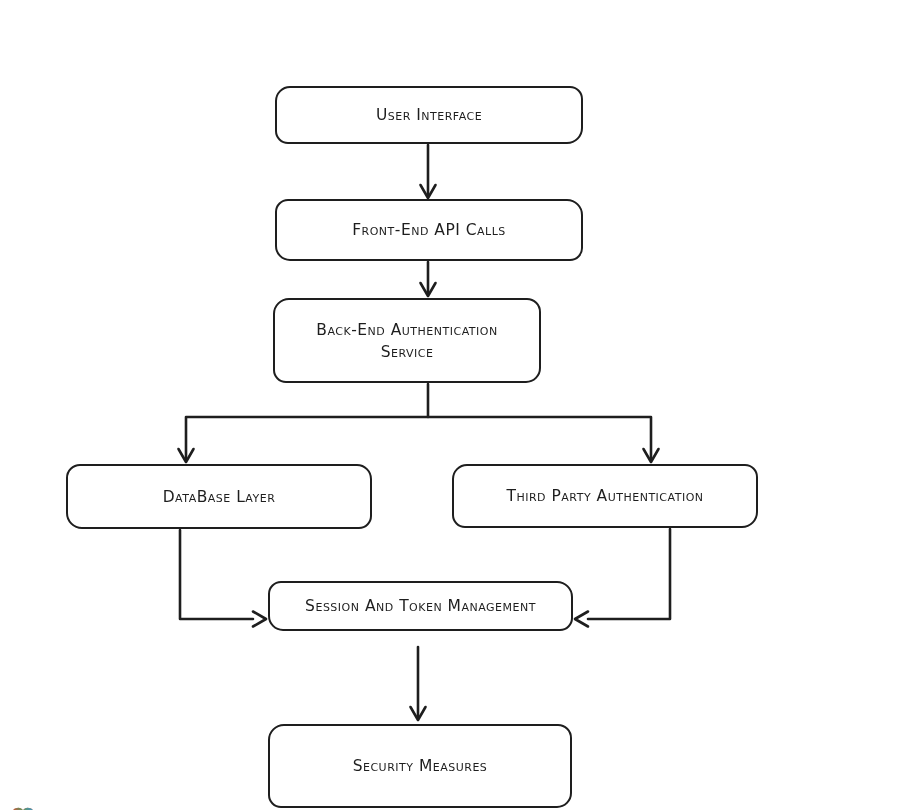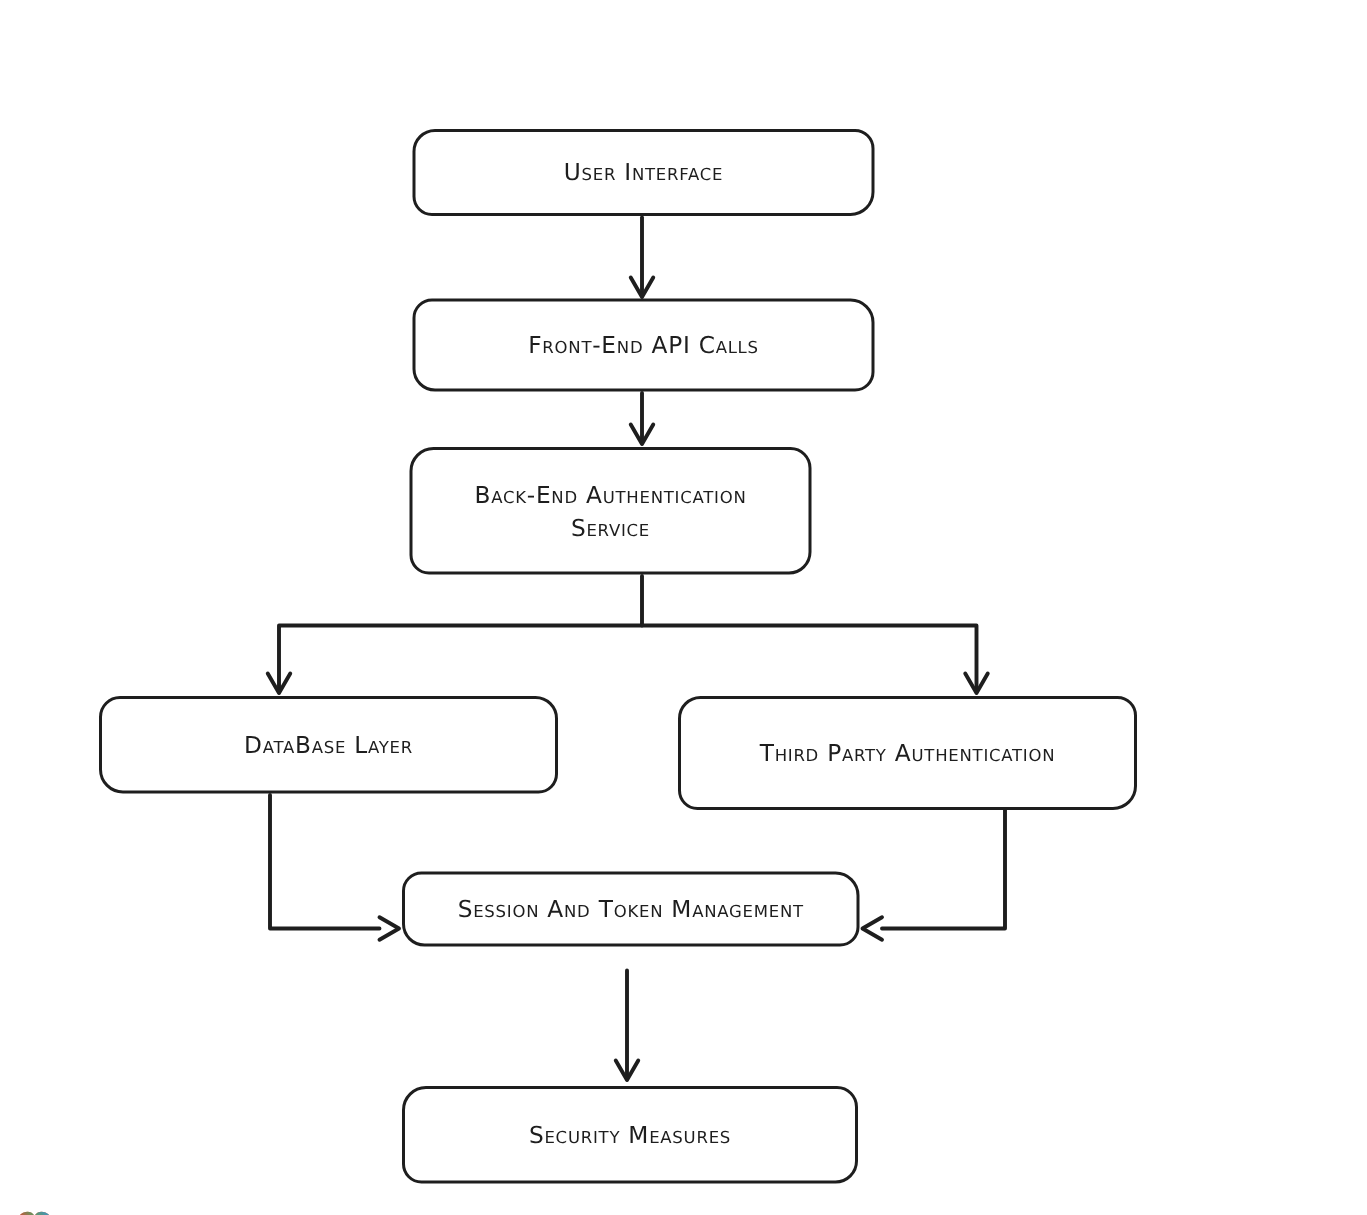--- a/index.html
+++ b/index.html
@@ -104,29 +104,29 @@
   </div>
 
   <div class="node r3" style="left:273px; top:257px; width:268px; height:85px;">
     <span class="label">Back-End Authentication Service</span>
   </div>
 
   <div class="node r4" style="left:66px; top:423px; width:306px; height:65px;text-align:right;">
     <span class="label">DataBase Layer</span>
   </div>
 
-  <div class="node r1" style="left:452px; top:423px; width:306px; height:76px;">
+  <div class="node r1" style="left:452px; top:423px; width:306px; height:64px;">
     <span class="label">Third Party Authentication</span>
   </div>
 
   <div class="node r2" style="left:268px; top:540px; width:305px; height:50px;">
     <span class="label">Session And Token Management</span>
   </div>
 
-  <div class="node r3" style="left:268px; top:683px; width:304px; height:65px;">
+  <div class="node r3" style="left:268px; top:683px; width:304px; height:84px;">
     <span class="label">Security Measures</span>
   </div>
 
   <svg class="logo" viewBox="0 0 32 32">
     <defs>
       <linearGradient id="heartBase" x1="0" y1="0" x2="0.55" y2="1">
         <stop offset="0" stop-color="#e0392e"></stop>
         <stop offset="0.45" stop-color="#ea6a2f"></stop>
         <stop offset="1" stop-color="#f0a03a"></stop>
       </linearGradient>

